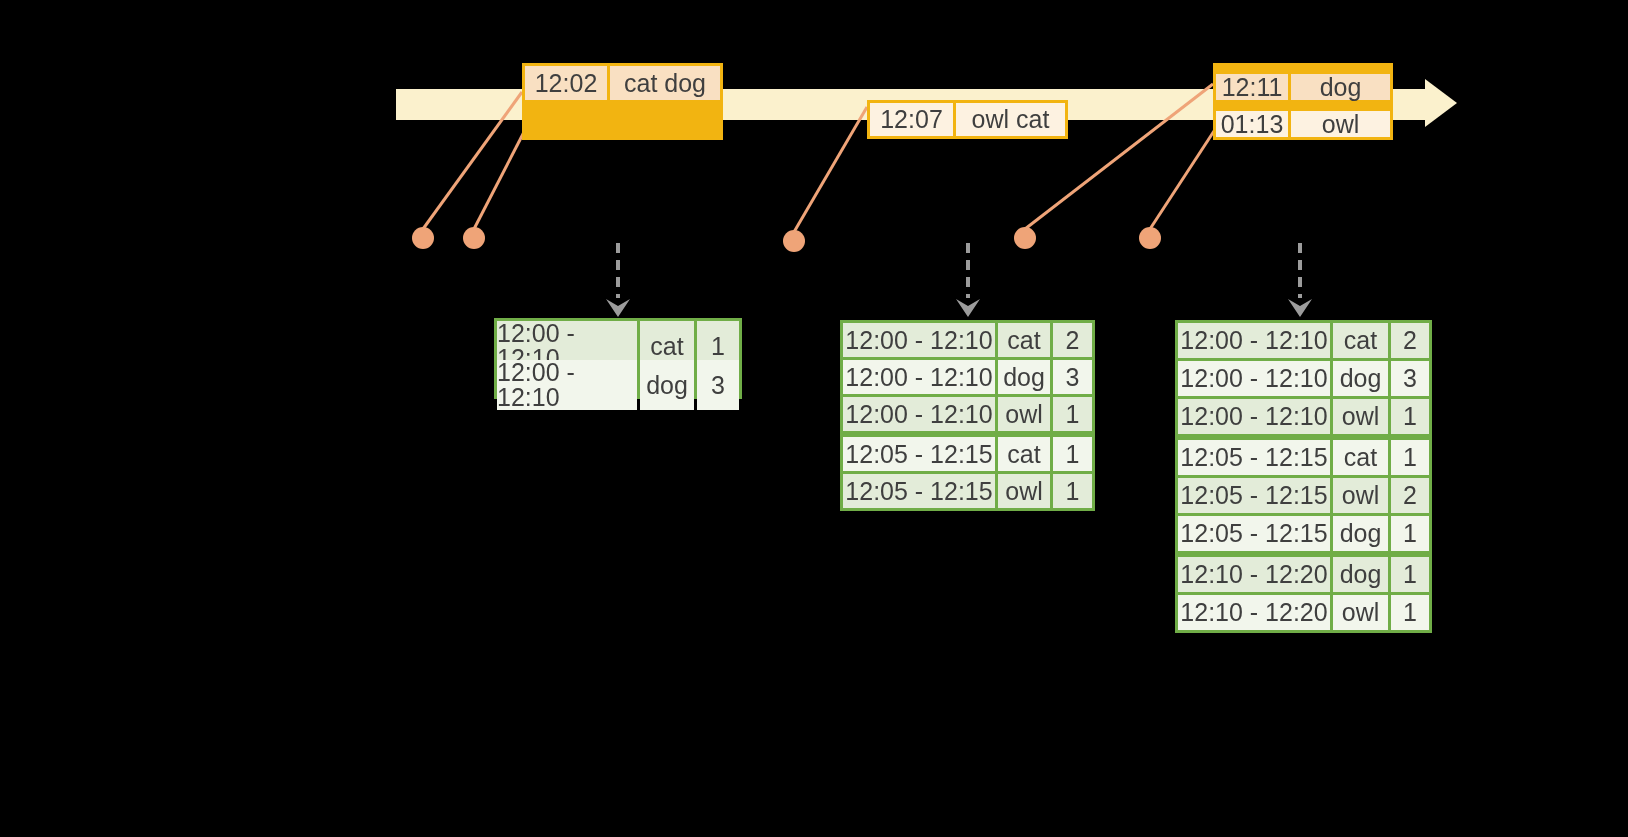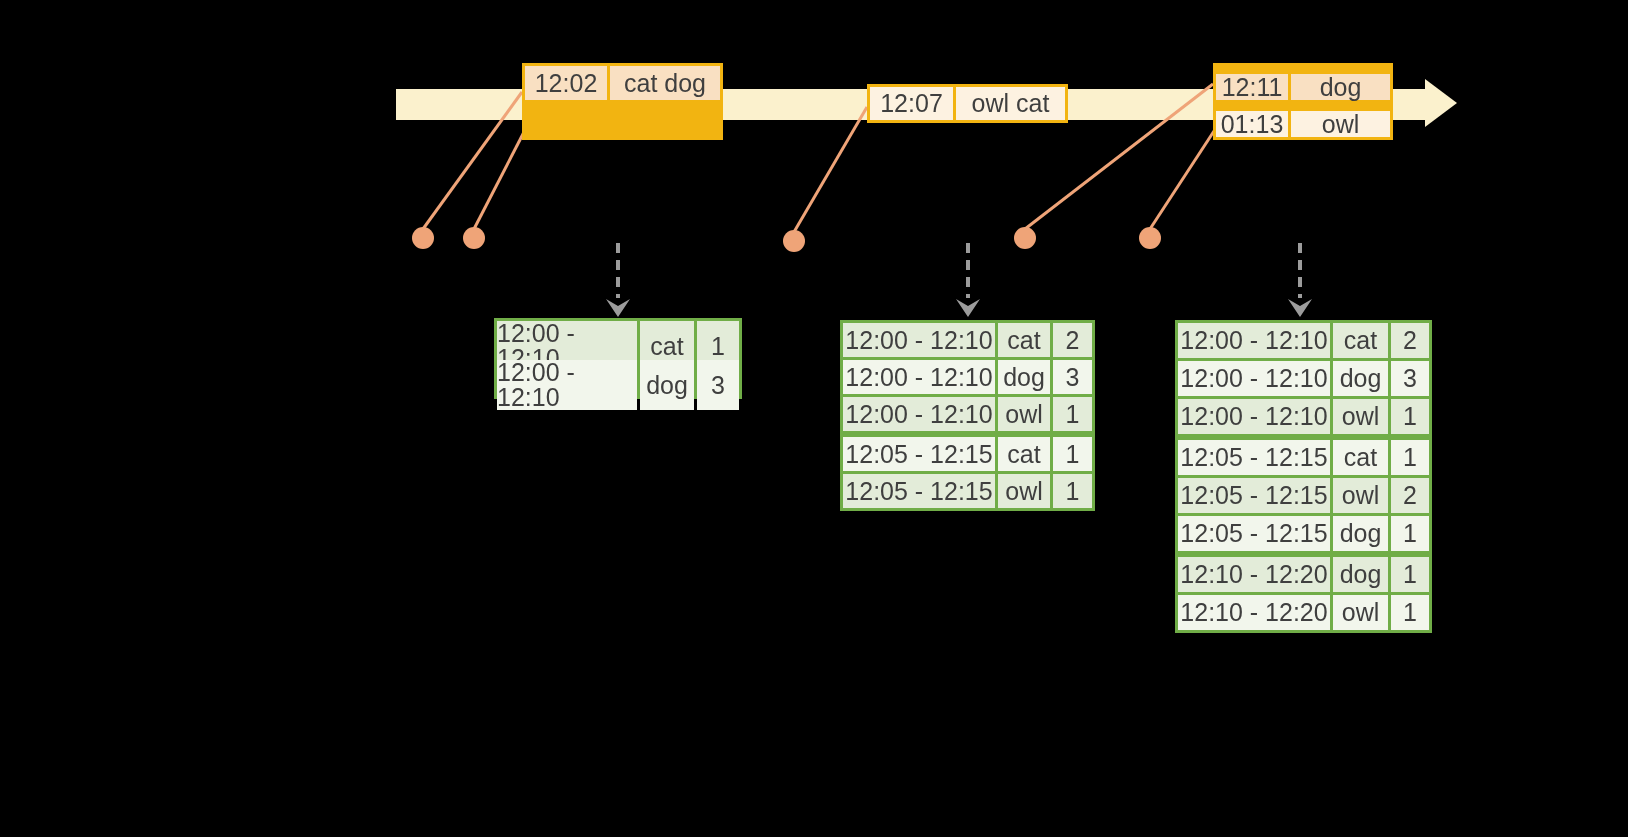--- a/index.html
+++ b/index.html
@@ -19,21 +19,21 @@
   
   .dtable{position:absolute;display:flex;flex-direction:column;gap:3px;padding:3px;box-sizing:border-box;}
   .trow{display:grid;gap:3px;}
   .cell{display:flex;align-items:center;justify-content:center;font-size:25px;line-height:1;}
 
   
   .etable{background:var(--gold,#f2b411);}
   .etable .cell{background:var(--cream,#fdf2e1);}
   .etable-a{left:522px;top:63px;width:201px;height:77px;}
   .etable-a .trow{grid-template-columns:82px 110px;height:34px;}
-  .etable-b{left:867px;top:84px;width:201px;height:39px;}
+  .etable-b{left:867px;top:100px;width:201px;height:39px;}
   .etable-b .trow{grid-template-columns:83px 109px;height:33px;}
   .etable-c{left:1213px;top:63px;width:180px;height:77px;}
   .etable-c .trow{grid-template-columns:72px 99px;height:34px;margin-top:8px;}
   .etable .trow.r0 .cell{background:var(--peach,#f9e0c2);}
   .etable-b .trow.r0 .cell{background:var(--cream,#fdf2e1);}
 
   
   .gtable{background:var(--green,#70ad47);}
   .gtable .trow.r0 .cell{background:var(--green_dark,#e3ecd9);}
   .gtable .trow.r1 .cell{background:var(--green_light,#f2f6ec);}

